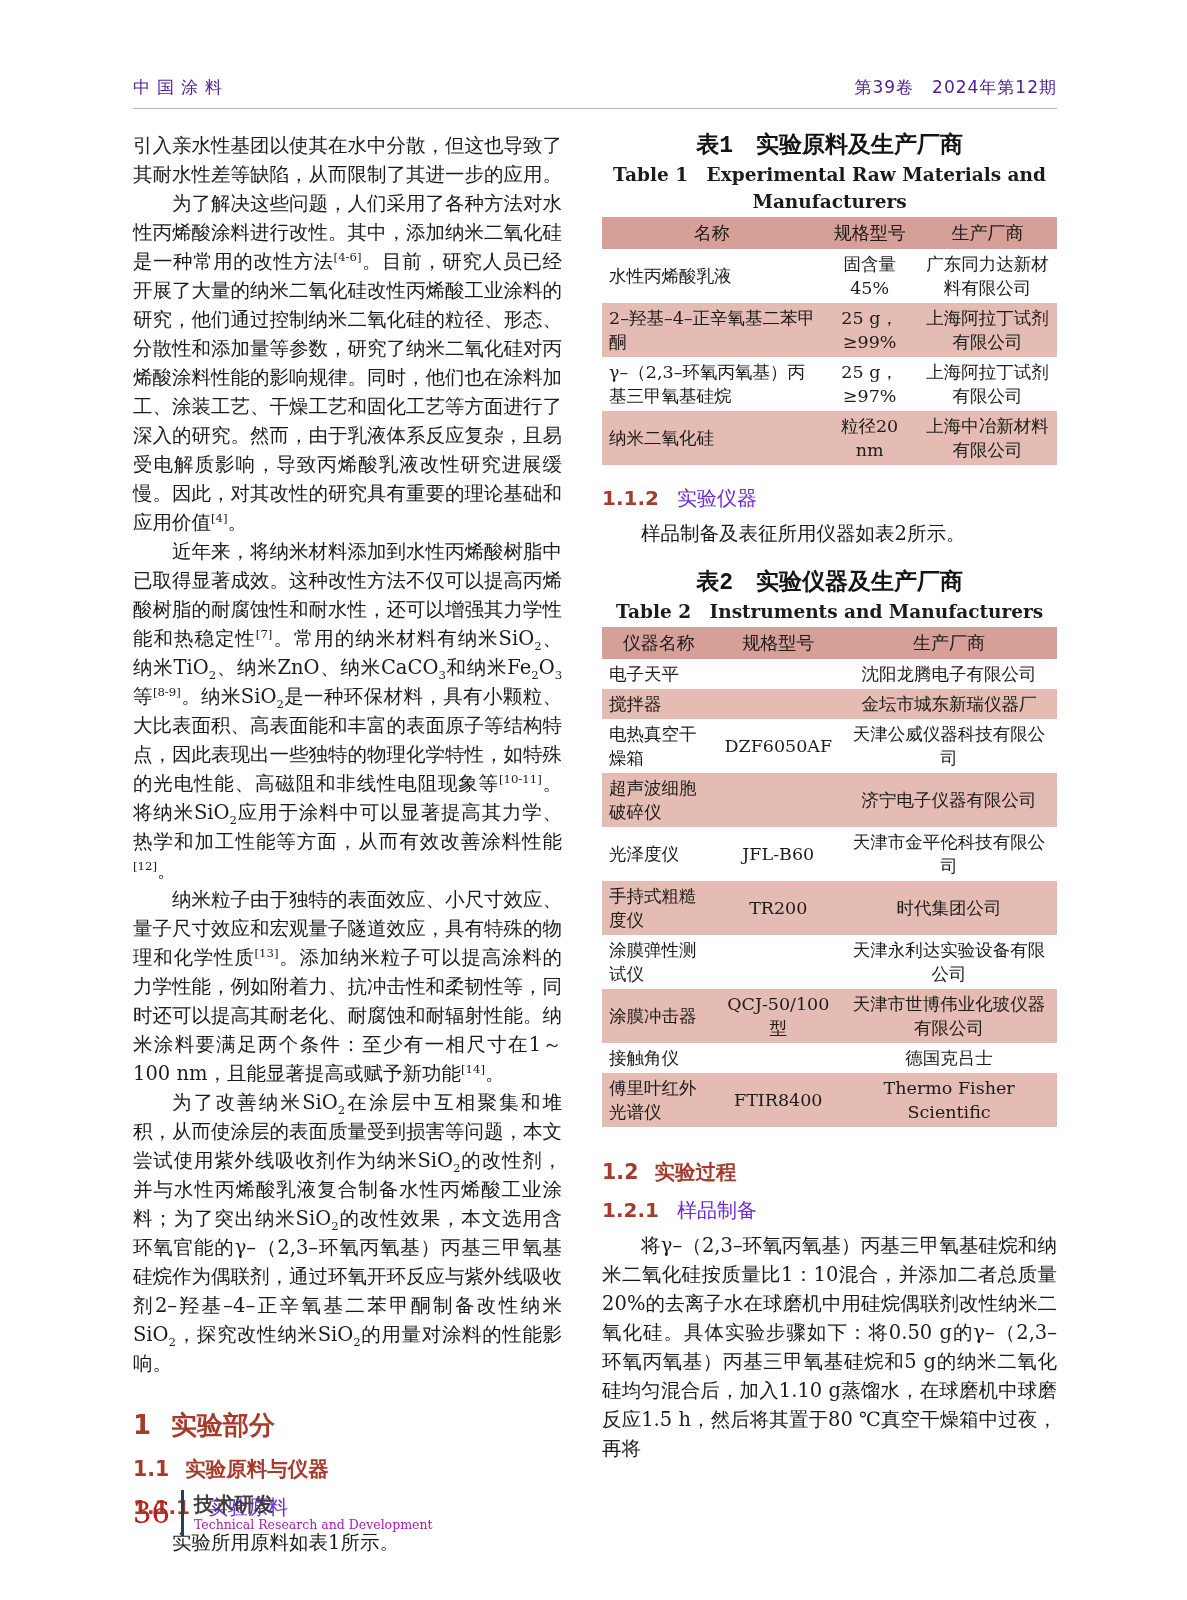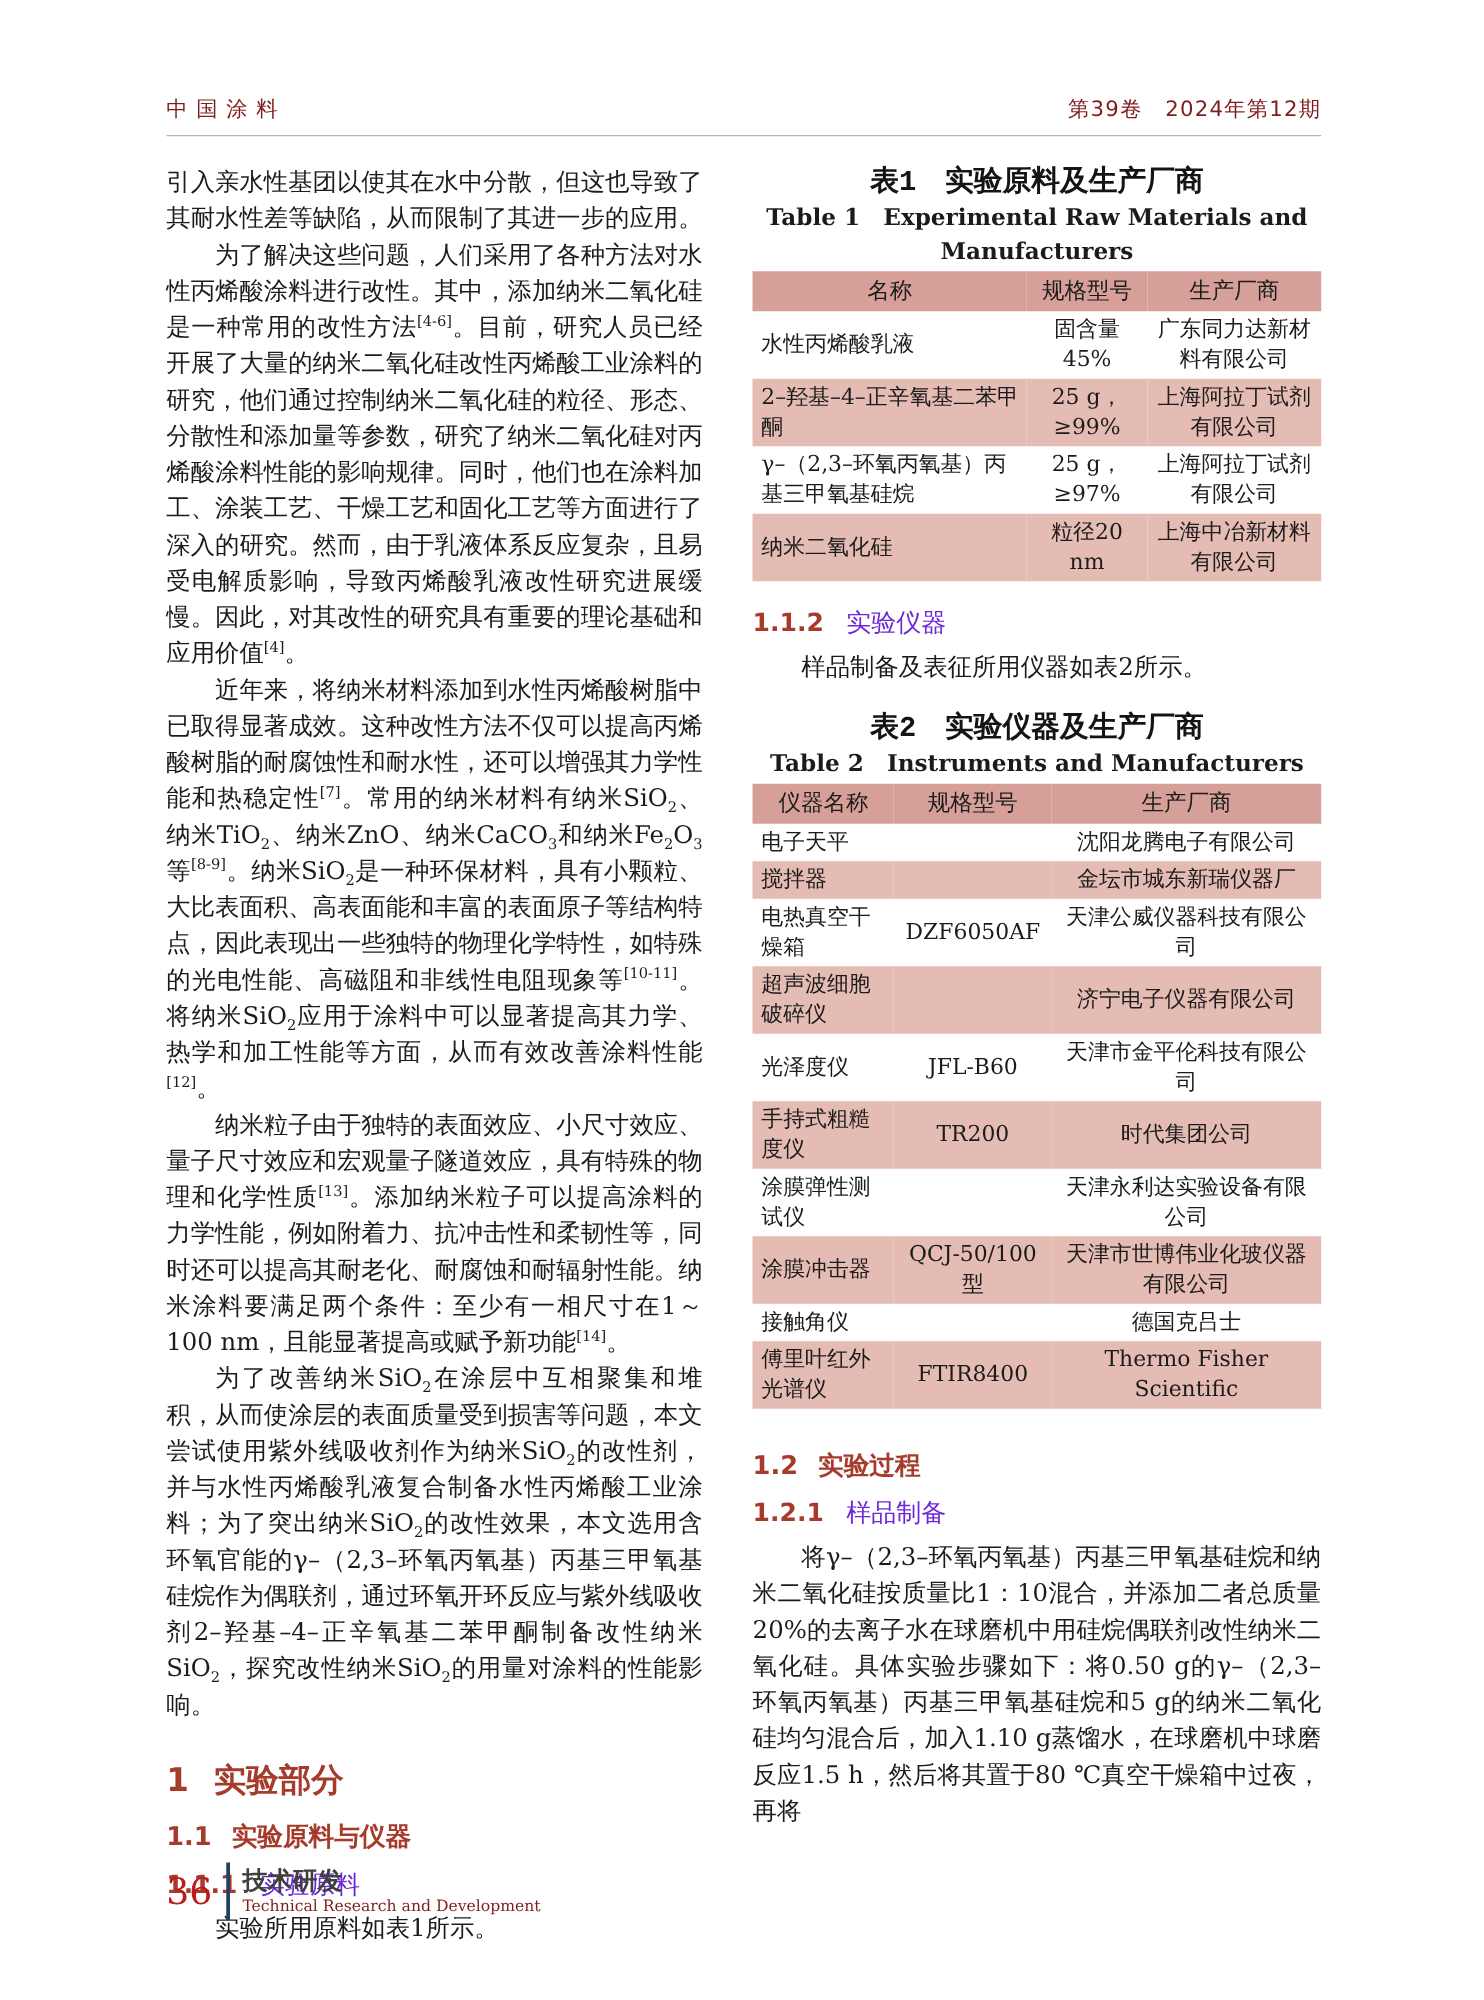--- a/index.html
+++ b/index.html
@@ -6,21 +6,21 @@
   .page {
     position:relative; width:1187px; height:1600px; background:#ffffff;
     font-family:"DejaVu Serif","Liberation Serif",serif; color:#1b1b1b;
     overflow:hidden;
   }
   
   .running-head {
     position:absolute; left:133px; top:76px; width:924px;
     display:flex; justify-content:space-between; align-items:flex-end;
     border-bottom:1.5px solid #b5b5b5; padding-bottom:9px;
-    color:#7f1d1d; font-size:17px;
+    color:#4c1d95; font-size:17px;
   }
   .running-head .journal { font-family:"DejaVu Sans","Liberation Sans",sans-serif; letter-spacing:7px; }
   .running-head .issue { font-family:"DejaVu Sans","Liberation Sans",sans-serif; letter-spacing:1px; }
   
   .main { position:absolute; left:133px; top:131px; width:924px; display:flex; gap:40px; }
   .col-left  { width:432px; }
   .col-right { width:458px; }
   p.body { margin:0; font-size:19.5px; line-height:29px; text-align:justify; }
   p.indent { text-indent:2em; }
   sup { font-size:0.60em; line-height:0; }
@@ -60,21 +60,21 @@
   .sec12-block { margin-top:30px; }
   
   .footer { position:absolute; left:133px; top:1490px; display:flex; align-items:center; }
   .footer .page-num { font-size:29px; color:#b91c1c; margin-right:11px; line-height:1; }
   .footer .bar { width:3px; height:46px; background:#24405e; margin-right:10px; }
   .footer .labels { display:flex; flex-direction:column; justify-content:center; }
   .footer .zh {
     font-family:"DejaVu Sans","Liberation Sans",sans-serif; font-weight:bold;
     font-size:20px; line-height:24px; color:#3f3f3f;
   }
-  .footer .en { font-size:12.5px; line-height:18px; color:#7f1d1d; }
+  .footer .en { font-size:12.5px; line-height:18px; color:#a21caf; }
 </style>
 </head>
 <body>
 
 <div class="page">
 
   <div class="running-head">
     <span class="journal">中国涂料</span>
     <span class="issue">第39卷　2024年第12期</span>
   </div>

